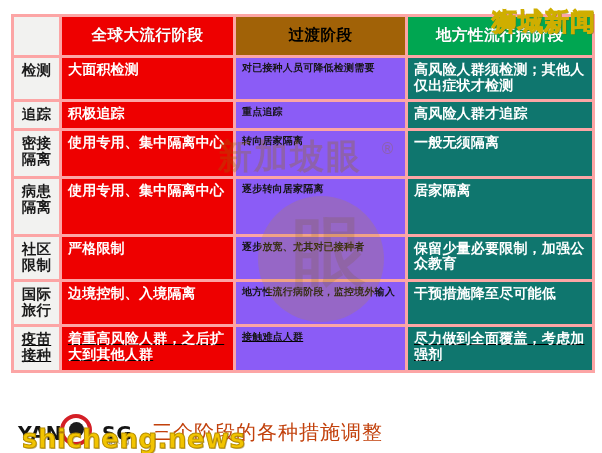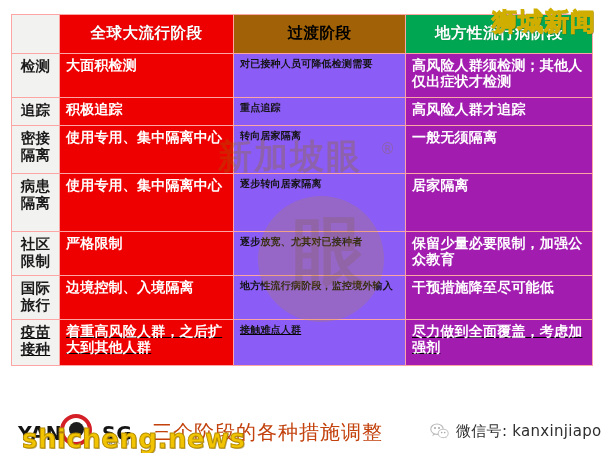--- a/index.html
+++ b/index.html
@@ -26,21 +26,21 @@
   #matrix-table {
     position: absolute;
     left: 11px;
     top: 14px;
     width: 581px;
     border-collapse: collapse;
     table-layout: fixed;
     z-index: 2;
   }
   #matrix-table td, #matrix-table th {
-    border: 1px solid #fca5a5;
+    border: 3px solid #fca5a5;
     padding: 4px 6px 5px 6px;
     vertical-align: top;
     font-weight: bold;
     line-height: 1.14;
     letter-spacing: 0.2px;
   }
 
   
   .col-label  { width: 48px; }
   .col-red    { width: 174px; }
@@ -77,21 +77,21 @@
     background: #ee0000;
     color: #ffffff;
     font-size: 14px;
   }
   .c-yellow {
     background: #8b5cf6;
     color: #141414;
     font-size: 10px;
   }
   .c-green {
-    background: #a21caf;
+    background: #0f766e;
     color: #ffffff;
     font-size: 14px;
   }
 
   
   .r-h1 { height: 44px; }
   .r-h2 { height: 28px; }
   .r-h3 { height: 48px; }
   .r-h4 { height: 58px; }
   .r-h5 { height: 44px; }
@@ -325,32 +325,17 @@
     <div id="brand-logo">
       <span id="brand-yan">YAN</span>
       <span id="brand-mark"></span>
       <span id="brand-mark-dot"></span>
       <span id="brand-sg">SG</span>
       <span id="brand-sub">yan.sg</span>
     </div>
 
     <div id="caption">三个阶段的各种措施调整</div>
 
-    <div id="wechat-block">
-      <span id="wechat-icon">
-        <svg width="19" height="17" viewBox="0 0 19 17" aria-hidden="true">
-          <ellipse cx="7" cy="6.2" rx="6.2" ry="5.2" fill="none" stroke="#b9b9b9" stroke-width="1.1"></ellipse>
-          <path d="M3.6 10.6 L2.0 13.2 L5.2 11.6 Z" fill="#b9b9b9"></path>
-          <circle cx="5.0" cy="5.0" r="0.95" fill="#9f9f9f"></circle>
-          <circle cx="9.0" cy="5.0" r="0.95" fill="#9f9f9f"></circle>
-          <ellipse cx="13.2" cy="10.4" rx="5.0" ry="4.2" fill="#ffffff" stroke="#c6c6c6" stroke-width="1.1"></ellipse>
-          <path d="M15.6 13.6 L17.2 15.6 L14.6 14.6 Z" fill="#c6c6c6"></path>
-          <circle cx="11.7" cy="9.6" r="0.8" fill="#a8a8a8"></circle>
-          <circle cx="14.7" cy="9.6" r="0.8" fill="#a8a8a8"></circle>
-        </svg>
-      </span>
-      <span id="wechat-label">微信号: kanxinjiapo</span>
-    </div>
   </div>
 
   <div class="wm" id="wm-bottom">shicheng.news</div>
 
 </div>
 
 </body></html>

